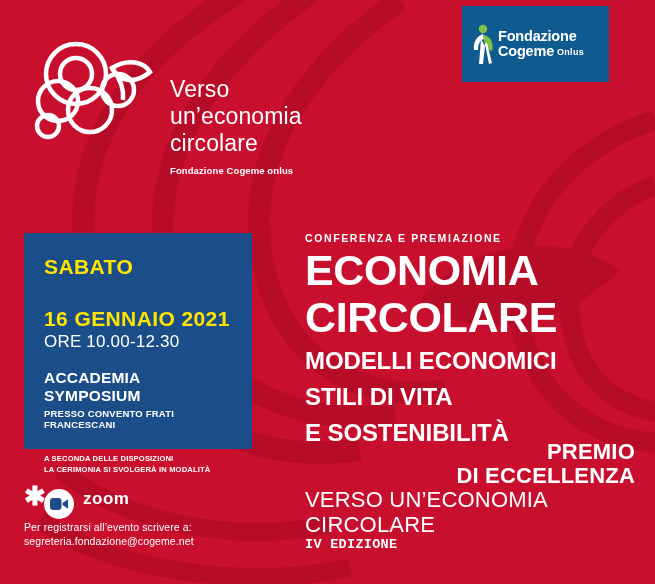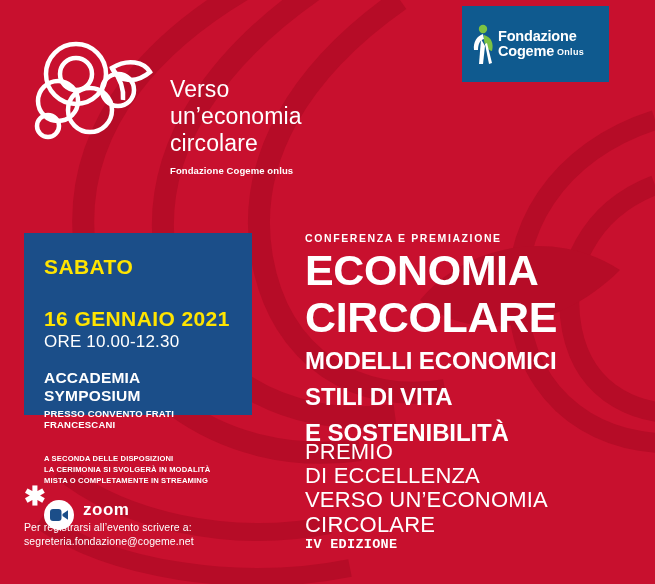--- a/index.html
+++ b/index.html
@@ -78,21 +78,21 @@
     font-weight: bold;
     letter-spacing: 0.1px;
   }
 
   
   .panel {
     position: absolute;
     left: 24px;
     top: 233px;
     width: 228px;
-    height: 182px;
+    height: 216px;
     background: #1b4e89;
     color: #ffffff;
     padding: 22px 20px 0 20px;
   }
   .panel .day {
     font-size: 21px;
     font-weight: bold;
     color: #ffe400;
     letter-spacing: 0.4px;
     line-height: 1.14;
@@ -187,23 +187,24 @@
   .award {
     position: absolute;
     left: 305px;
     top: 440px;
     width: 330px;
     color: #ffffff;
   }
   .award .a1,
   .award .a2 {
     font-size: 22px;
-    font-weight: normal;
+    font-weight: bold;
     line-height: 1.1;
     letter-spacing: 0.2px;
+    text-align: right;
   }
   .award .a3,
   .award .a4 {
     font-size: 22px;
     line-height: 1.1;
     letter-spacing: 0.2px;
   }
   .award .a5 {
     margin-top: 0;
     font-size: 13.5px;
@@ -297,21 +298,20 @@
 
 <div class="panel">
   <div class="day">SABATO</div>
   <div class="date">16 GENNAIO 2021</div>
   <div class="hours">ORE 10.00-12.30</div>
   <div class="venue">ACCADEMIA SYMPOSIUM</div>
   <div class="addr1">PRESSO CONVENTO FRATI FRANCESCANI</div>
   <div class="note">
     <div>A SECONDA DELLE DISPOSIZIONI</div>
     <div>LA CERIMONIA SI SVOLGERÀ IN MODALITÀ</div>
-    <div>MISTA O COMPLETAMENTE IN STREAMING</div>
   </div>
   <div class="zoom-row">
     <span class="zoom-badge">
       <svg width="18" height="12" viewBox="0 0 18 12">
         <rect x="0" y="0" width="11.5" height="12" rx="3" fill="#1b4e89"></rect>
         <path d="M12.5 5 L 18 1.2 L 18 10.8 L 12.5 7 Z" fill="#1b4e89"></path>
       </svg>
     </span>
     <span class="zoom-word">zoom</span>
   </div>

